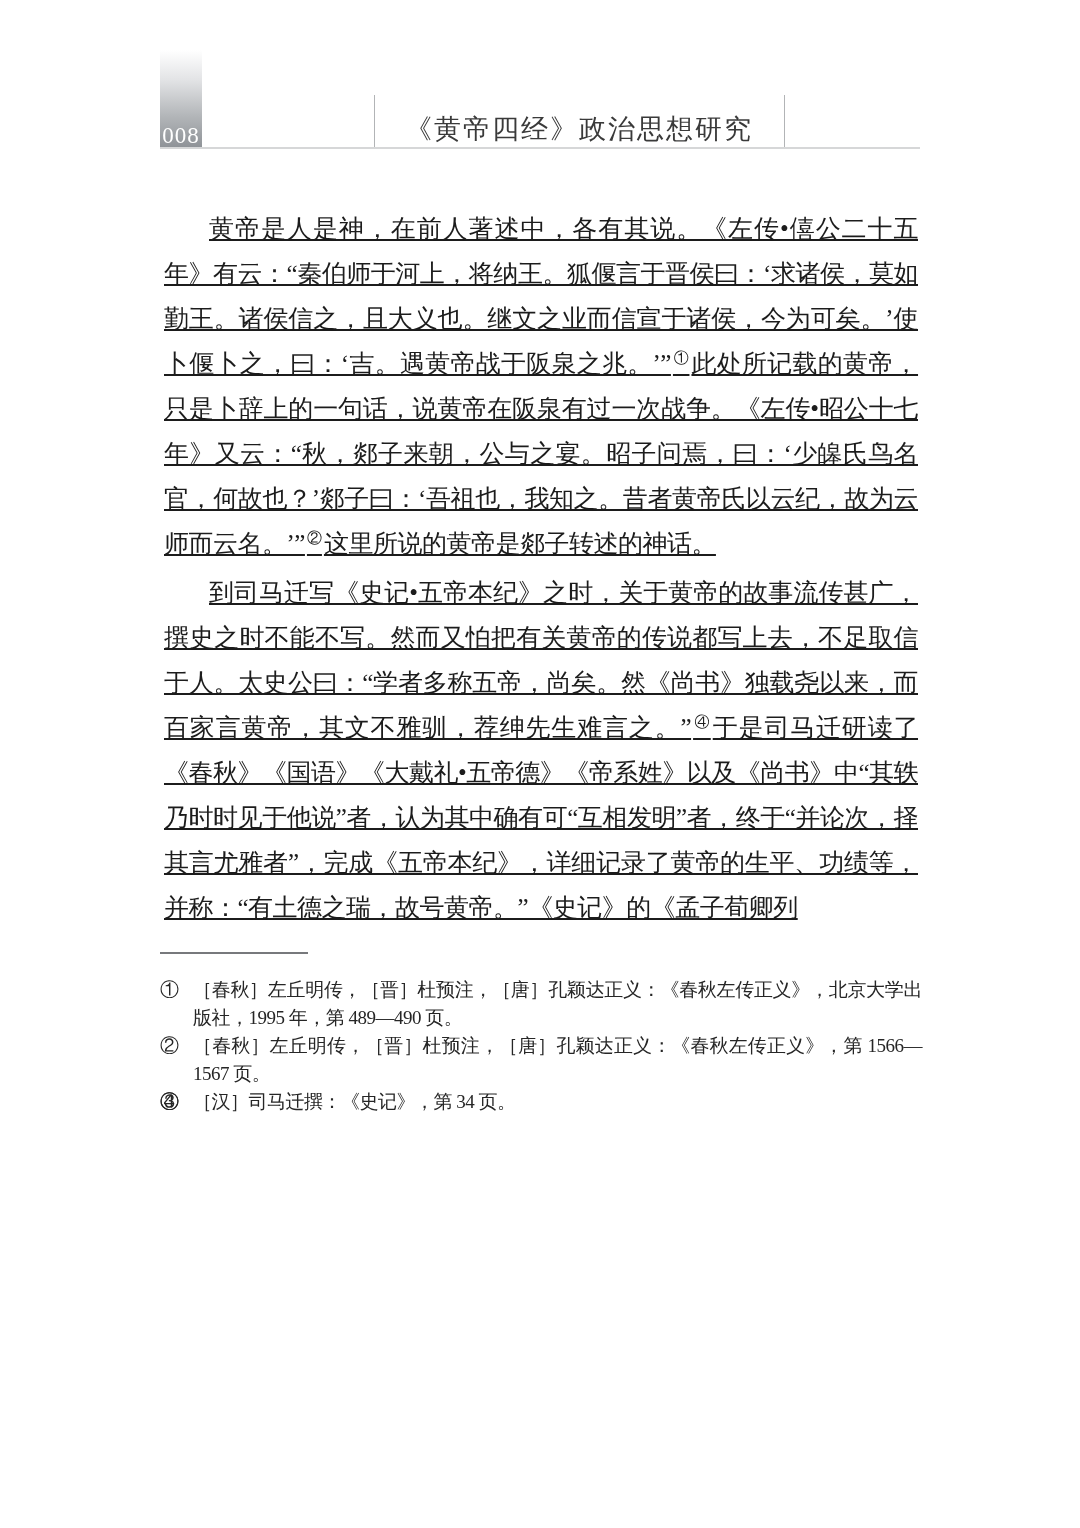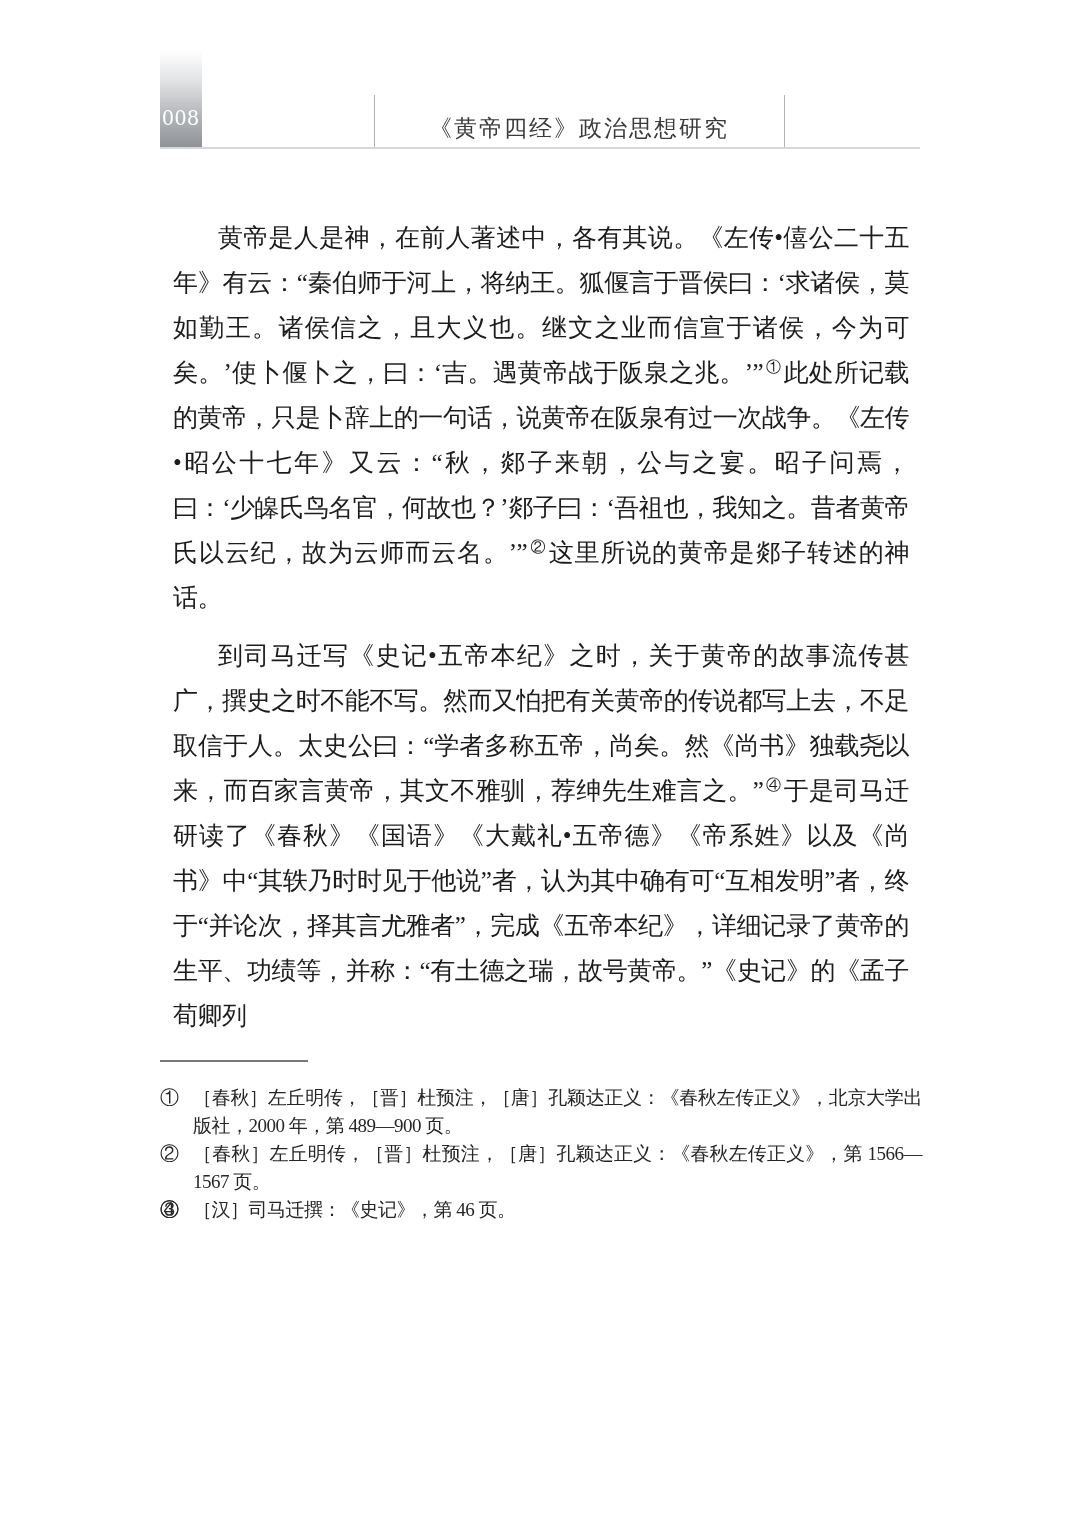--- a/index.html
+++ b/index.html
@@ -13,47 +13,48 @@
   }
   
   .pagenum-bar{
     position:absolute;left:160px;top:50px;
     width:42px;height:98px;
     background:linear-gradient(180deg,#ffffff 0%,#e3e4e6 30%,#b2b5b8 68%,#8e9297 100%);
     display:flex;align-items:flex-end;justify-content:center;
   }
   .pagenum{
     color:#ffffff;font-size:23px;line-height:1;
-    padding-bottom:19px;letter-spacing:1px;
+    padding-bottom:1px;letter-spacing:1px;
   }
   .hrule{
     position:absolute;left:160px;top:147px;
     width:760px;height:2px;background:#d6d7d8;
   }
   .vline{
     position:absolute;top:95px;width:1px;height:52px;background:#b2b4b6;
   }
   .vline.left{left:374px;}
   .vline.right{left:784px;}
   .htitle{
     position:absolute;left:374px;top:117px;width:410px;
-    text-align:center;font-size:23px;line-height:24px;
+    text-align:center;font-size:27px;line-height:24px;
     color:#3a3a3a;letter-spacing:2px;white-space:nowrap;
   }
   
   .content{
     position:absolute;left:160px;top:202px;width:762px;
   }
   .para{
-    margin:13px;
+    margin:4px;
     font-size:25px;line-height:45px;
     letter-spacing:-0.5px;
     text-align:justify;text-justify:inter-ideograph;
     text-indent:45px;
     color:#1c1c1c;
+    text-decoration:underline;
   }
   .fnref{
     font-size:15px;line-height:0;
     vertical-align:9px;letter-spacing:0;
     margin:0 2px;color:#1c1c1c;
   }
   
   .fnsep{
     margin-top:22px;
     width:148px;height:2px;background:#77797c;
@@ -85,20 +86,20 @@
   <div class="vline right"></div>
   <div class="htitle">《黄帝四经》政治思想研究</div>
 
   <div class="content">
     <div id="body-text">
         <p class="para">黄帝是人是神，在前人著述中，各有其说。《左传•僖公二十五年》有云：“秦伯师于河上，将纳王。狐偃言于晋侯曰：‘求诸侯，莫如勤王。诸侯信之，且大义也。继文之业而信宣于诸侯，今为可矣。’使卜偃卜之，曰：‘吉。遇黄帝战于阪泉之兆。’”<sup class="fnref">①</sup>此处所记载的黄帝，只是卜辞上的一句话，说黄帝在阪泉有过一次战争。《左传•昭公十七年》又云：“秋，郯子来朝，公与之宴。昭子问焉，曰：‘少皞氏鸟名官，何故也？’郯子曰：‘吾祖也，我知之。昔者黄帝氏以云纪，故为云师而云名。’”<sup class="fnref">②</sup>这里所说的黄帝是郯子转述的神话。</p>
         <p class="para">到司马迁写《史记•五帝本纪》之时，关于黄帝的故事流传甚广，撰史之时不能不写。然而又怕把有关黄帝的传说都写上去，不足取信于人。太史公曰：“学者多称五帝，尚矣。然《尚书》独载尧以来，而百家言黄帝，其文不雅驯，荐绅先生难言之。”<sup class="fnref">④</sup>于是司马迁研读了《春秋》《国语》《大戴礼•五帝德》《帝系姓》以及《尚书》中“其轶乃时时见于他说”者，认为其中确有可“互相发明”者，终于“并论次，择其言尤雅者”，完成《五帝本纪》，详细记录了黄帝的生平、功绩等，并称：“有土德之瑞，故号黄帝。”《史记》的《孟子荀卿列</p>
       </div>
     <div class="fnsep"></div>
     <div class="fnlist" id="fnlist">
-        <div class="fnitem"><span class="fnmark">①</span><span>［春秋］左丘明传，［晋］杜预注，［唐］孔颖达正义：《春秋左传正义》，北京大学出版社，2000 年，第 489—900 页。</span></div>
+        <div class="fnitem"><span class="fnmark">①</span><span>［春秋］左丘明传，［晋］杜预注，［唐］孔颖达正义：《春秋左传正义》，北京大学出版社，1995 年，第 489—490 页。</span></div>
         <div class="fnitem"><span class="fnmark">②</span><span>［春秋］左丘明传，［晋］杜预注，［唐］孔颖达正义：《春秋左传正义》，第 1566—1567 页。</span></div>
         <div class="fnitem"><span class="fnmark">③</span></div>
-        <div class="fnitem"><span class="fnmark">④</span><span>［汉］司马迁撰：《史记》，第 46 页。</span></div>
+        <div class="fnitem"><span class="fnmark">④</span><span>［汉］司马迁撰：《史记》，第 34 页。</span></div>
       </div>
   </div>
 
 </div>
 
 </body></html>

